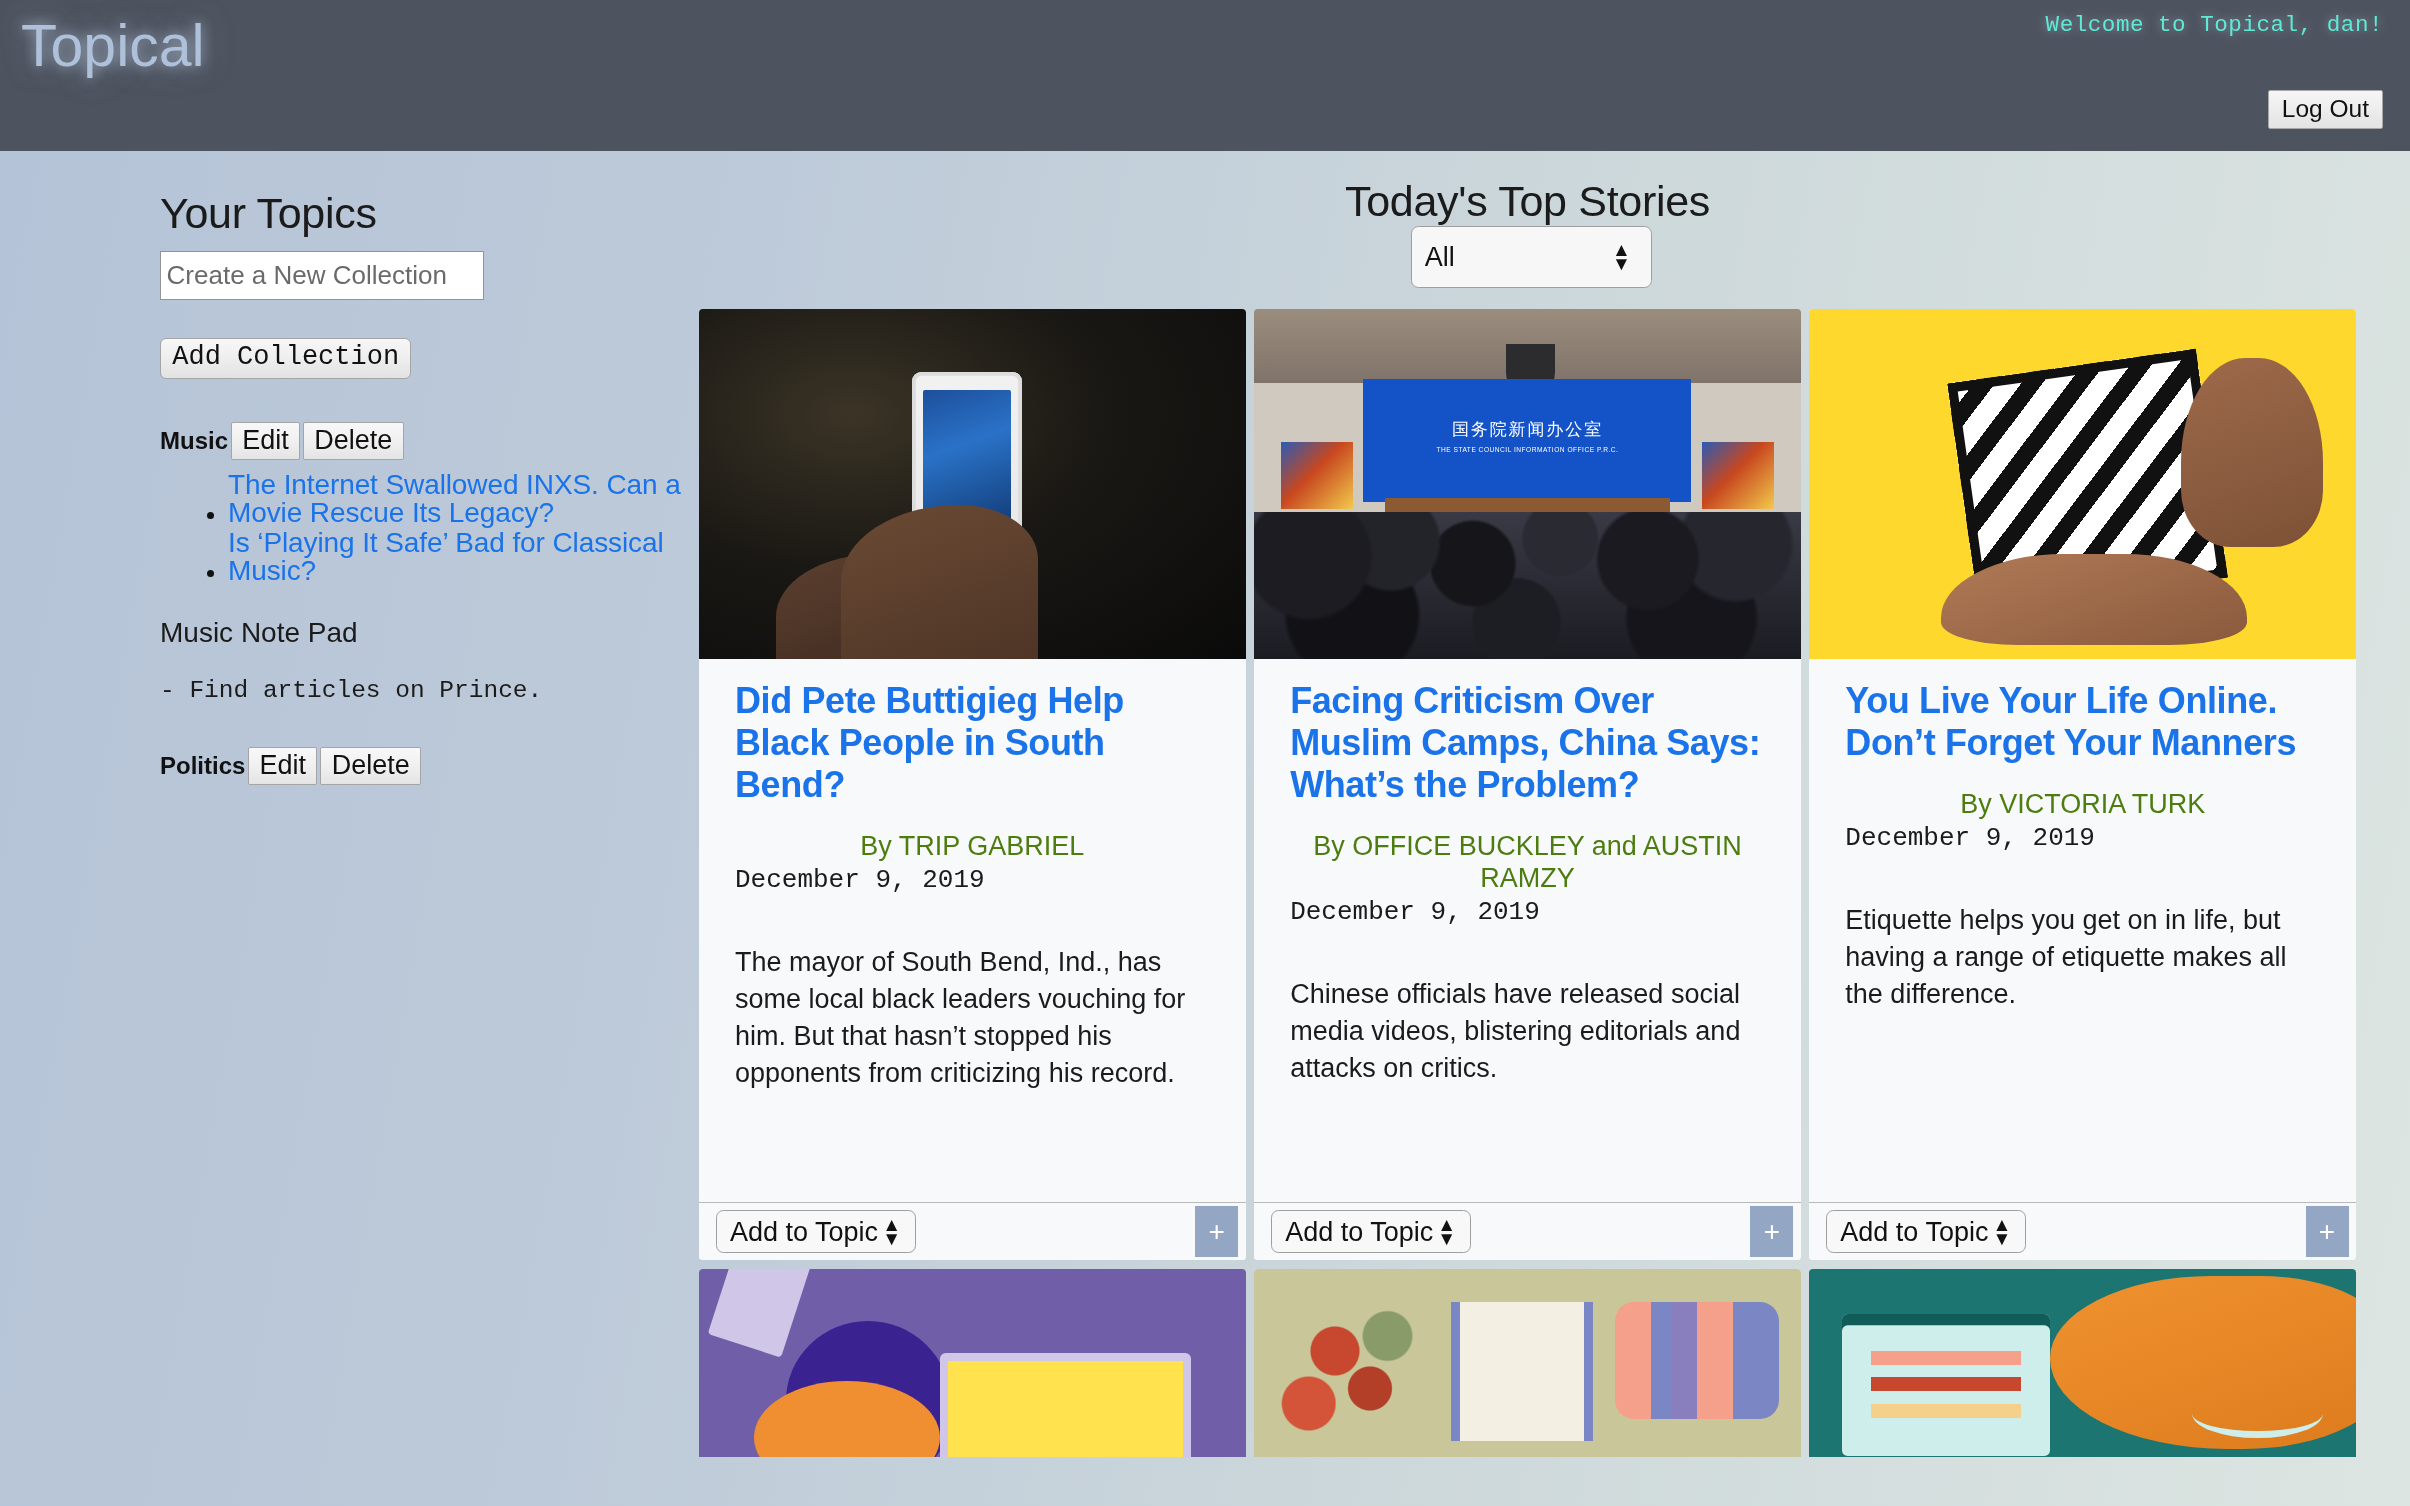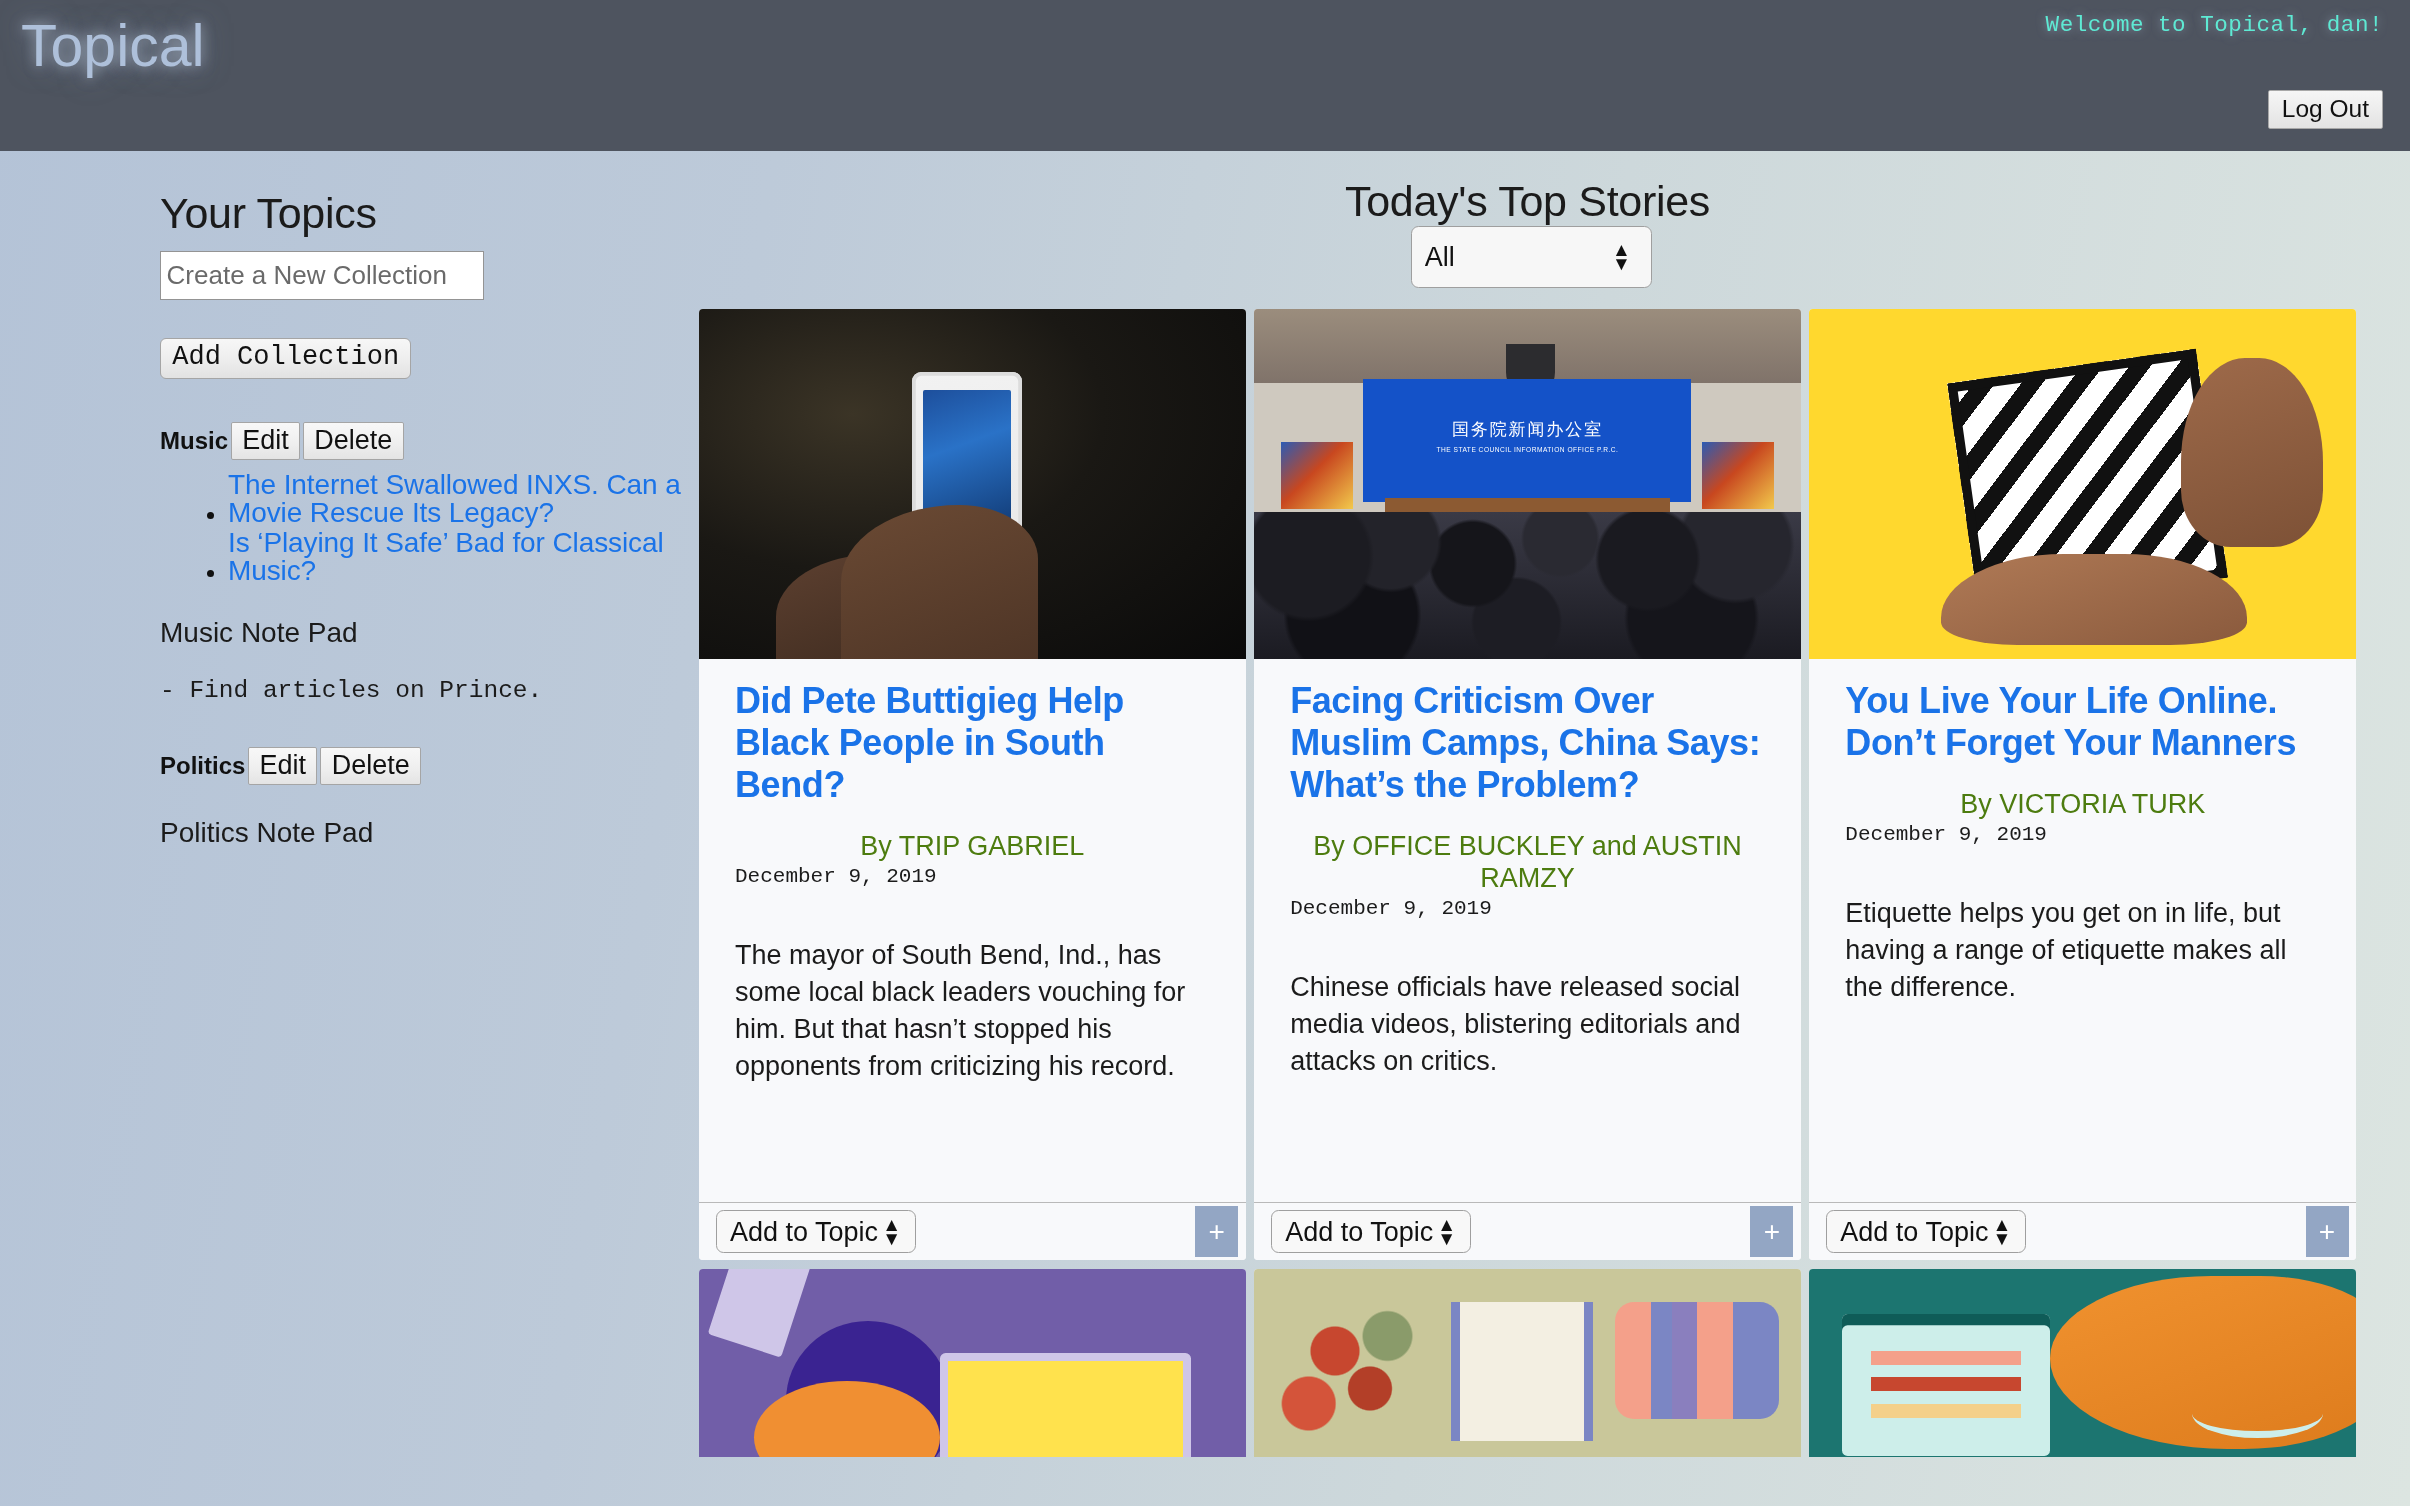--- a/index.html
+++ b/index.html
@@ -241,21 +241,21 @@
   }
   .card-author {
     font-size: 27px;
     color: #4d7c0f;
     line-height: 1.18;
     margin: 2px;
     text-align: center;
   }
   .card-date {
     font-family: "Liberation Mono", monospace;
-    font-size: 21px;
+    font-size: 26px;
     color: #1b1b1b;
     margin: 1.9px 0 0 0;
   }
   .card-desc {
     margin: 49px 0 0 0;
     font-size: 27px;
     line-height: 1.38;
     color: #1b1b1b;
   }
   .card-footer {
@@ -441,21 +441,20 @@
       <div class="notepad-text">- Find articles on Prince.</div>
     </div>
 
     
     <div class="topic-block">
       <div class="topic-head">
         <span class="topic-name">Politics</span>
         <button class="mini-btn">Edit</button>
         <button class="mini-btn">Delete</button>
       </div>
-      <div class="notepad-label">Politics Note Pad</div>
     </div>
   </aside>
 
   <main class="main">
     <div class="main-head">
       <h2>Today's Top Stories</h2>
       <span class="select-wrap">
         <select class="filter-select">
           <option>All</option>
           <option>Music</option>

